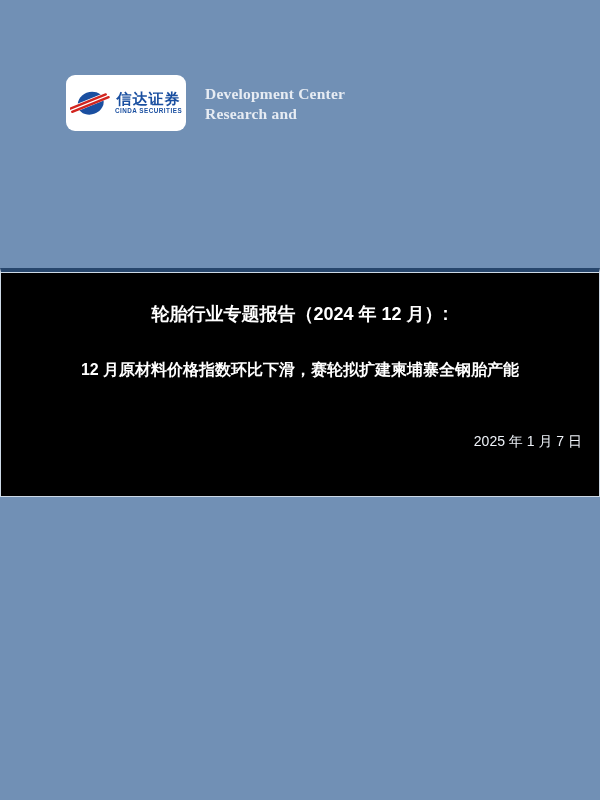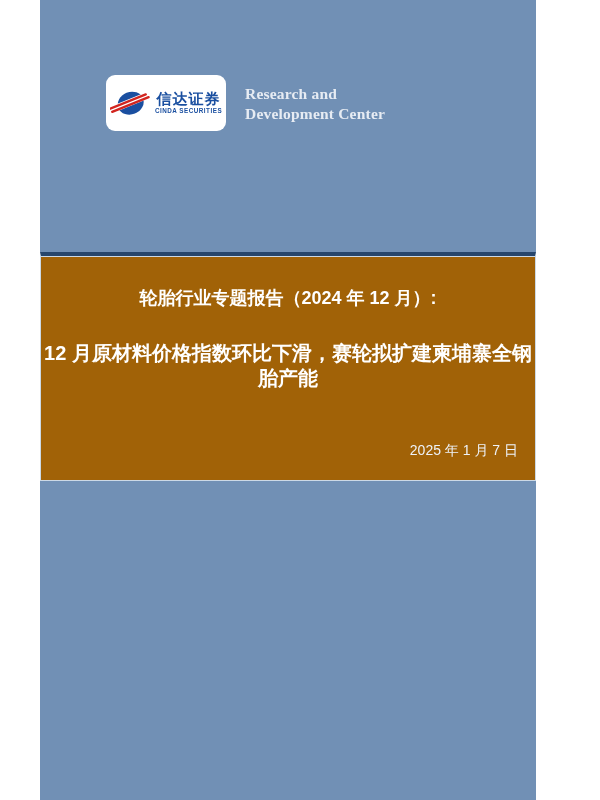--- a/index.html
+++ b/index.html
@@ -1,24 +1,23 @@
 <!DOCTYPE html>
 <html><head>
 <meta charset="utf-8">
 <style>
   html, body { margin: 0; padding: 0; }
   body { font-family: "Liberation Sans", sans-serif; }
 
   .page {
     position: relative;
-    width: 496px;
+    width: 600px;
     height: 800px;
     background: #7190b5;
     overflow: hidden;
-    margin-left: 40px;
   }
 
   
   .logo-box {
     position: absolute;
     left: 66px;
     top: 75px;
     width: 120px;
     height: 56px;
     background: #ffffff;
@@ -58,40 +57,40 @@
     line-height: 20px;
     color: #e7ecf3;
     letter-spacing: 0.2px;
   }
 
   
   .banner {
     position: absolute;
     left: 0;
     right: 0;
-    top: 252px;
+    top: 268px;
     height: 229px;
     box-sizing: border-box;
-    background: #a16207;
+    background: #000000;
     border: 1px solid #ccd9e6;
     border-top: 4px solid #27466c;
     box-shadow: inset 0 1px 0 #ccd9e6;
   }
   .banner .t1 {
     padding-top: 30px;
     text-align: center;
     font-size: 18px;
     font-weight: bold;
     color: #ffffff;
     line-height: 25px;
   }
   .banner .t2 {
     margin-top: 30px;
     text-align: center;
-    font-size: 20px;
+    font-size: 16px;
     font-weight: bold;
     color: #ffffff;
     line-height: 25px;
   }
   .banner .date {
     margin-top: 50px;
     text-align: right;
     padding-right: 17px;
     font-size: 14px;
     color: #eef2f8;
@@ -114,22 +113,22 @@
         </g>
       </svg>
     </span>
     <span class="logo-text">
       <span class="logo-cn">信达证券</span>
       <span class="logo-en">CINDA SECURITIES</span>
     </span>
   </div>
 
   <div class="dept">
+    <div>Development Center</div>
     <div>Research and</div>
-    <div>Development Center</div>
   </div>
 
   <div class="banner">
     <div class="t1">轮胎行业专题报告（2024 年 12 月）:</div>
     <div class="t2">12 月原材料价格指数环比下滑，赛轮拟扩建柬埔寨全钢胎产能</div>
     <div class="date">2025 年 1 月 7 日</div>
   </div>
 
 </div>
 

